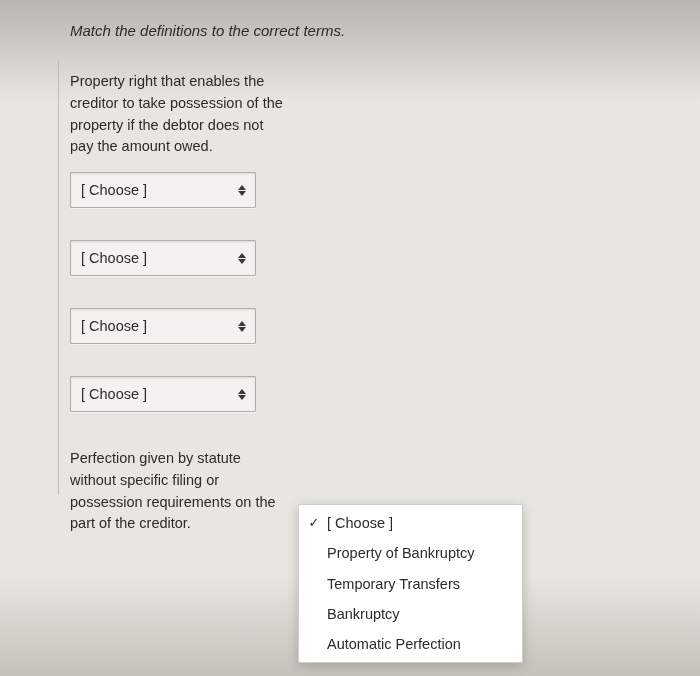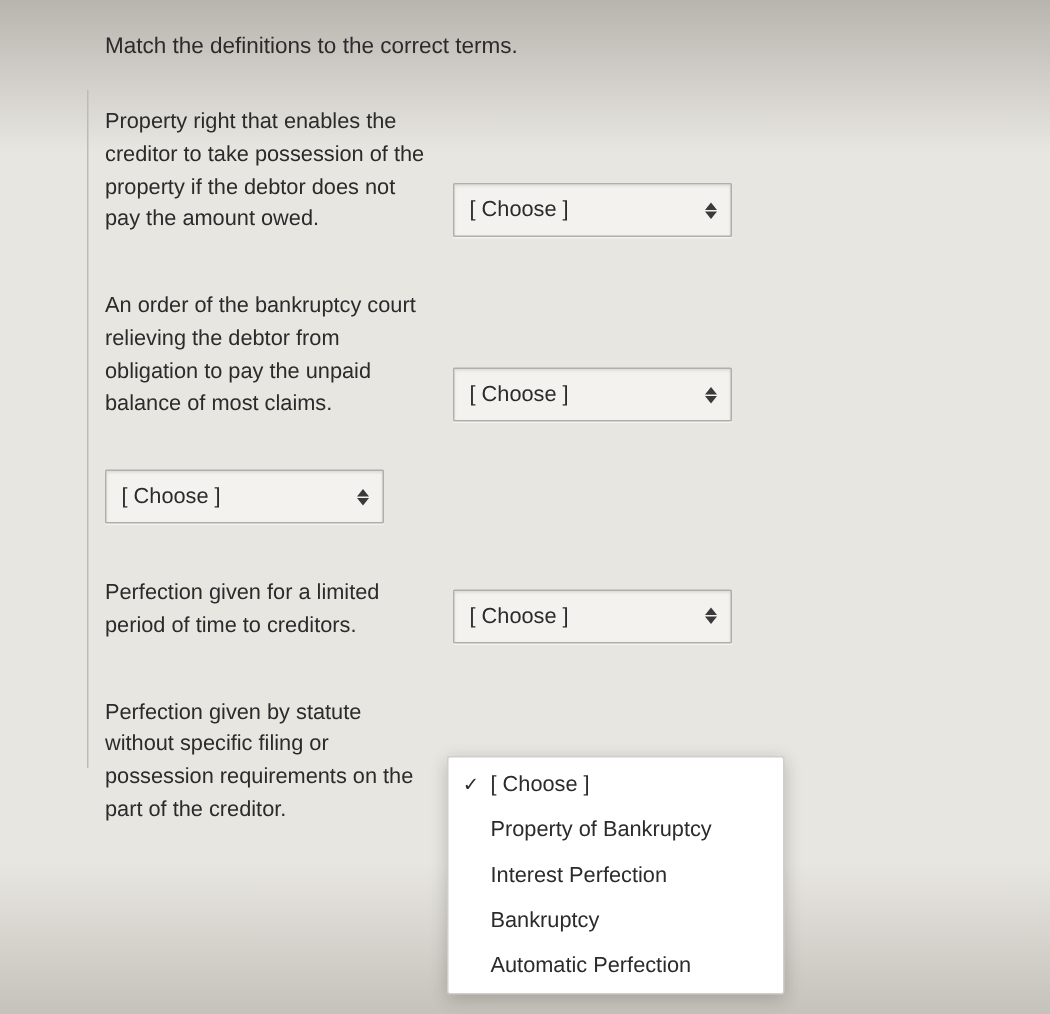--- a/index.html
+++ b/index.html
@@ -16,26 +16,28 @@
       position: relative;
     }
     .page-container {
       padding: 22px 50px 22px 70px;
       position: relative;
     }
     .instruction {
       font-size: 15px;
       color: #2b2b2b;
       margin-bottom: 28px;
+      font-style: italic;
     }
     .question-row {
       display: flex;
-      align-items: flex-end;
+      align-items: flex-start;
       margin-bottom: 32px;
       gap: 14px;
+      flex-direction: column;
     }
     .definition {
       width: 218px;
       font-size: 14.5px;
       color: #2b2b2b;
       line-height: 1.5;
       padding-top: 4px;
     }
     .select-wrap {
       position: relative;
@@ -133,42 +135,40 @@
     <div class="select-wrap">
       <span>[ Choose ]</span>
       <span class="select-arrows">
         <span class="arrow-up"></span>
           <span class="arrow-down"></span>
       </span>
     </div>
   </div>
 
   <div class="question-row">
-    <div class="definition">An order of the bankruptcy court relieving the debtor from obligation to pay the unpaid balance of most claims.</div>
-    <div class="select-wrap">
-      <span>[ Choose ]</span>
-      <span class="select-arrows">
-        <span class="arrow-up"></span>
-          <span class="arrow-down"></span>
-      </span>
-    </div>
-  </div>
-
-  <div class="question-row">
-    <div class="select-wrap">
-      <span>[ Choose ]</span>
-      <span class="select-arrows">
-        <span class="arrow-up"></span>
-          <span class="arrow-down"></span>
-      </span>
-    </div>
-  </div>
-
-  <div class="question-row">
-    <div class="definition">Perfection given for a limited period of time to creditors.</div>
+    <div class="select-wrap">
+      <span>[ Choose ]</span>
+      <span class="select-arrows">
+        <span class="arrow-up"></span>
+          <span class="arrow-down"></span>
+      </span>
+    </div>
+  </div>
+
+  <div class="question-row">
+    <div class="select-wrap">
+      <span>[ Choose ]</span>
+      <span class="select-arrows">
+        <span class="arrow-up"></span>
+          <span class="arrow-down"></span>
+      </span>
+    </div>
+  </div>
+
+  <div class="question-row">
     <div class="select-wrap">
       <span>[ Choose ]</span>
       <span class="select-arrows">
         <span class="arrow-up"></span>
           <span class="arrow-down"></span>
       </span>
     </div>
   </div>
 
   <div class="question-row" style="margin-bottom:12px;">
@@ -181,21 +181,21 @@
   <div class="dropdown-item">
     <span class="check-icon">✓</span>
     <span class="item-label">[ Choose ]</span>
   </div>
   <div class="dropdown-item">
     <span class="check-icon"></span>
     <span class="item-label">Property of Bankruptcy</span>
   </div>
   <div class="dropdown-item">
     <span class="check-icon"></span>
-    <span class="item-label">Interest Perfection</span>
+    <span class="item-label">Temporary Transfers</span>
   </div>
   <div class="dropdown-item">
     <span class="check-icon"></span>
     <span class="item-label">Bankruptcy</span>
   </div>
   <div class="dropdown-item">
     <span class="check-icon"></span>
     <span class="item-label">Automatic Perfection</span>
   </div>
 </div>

